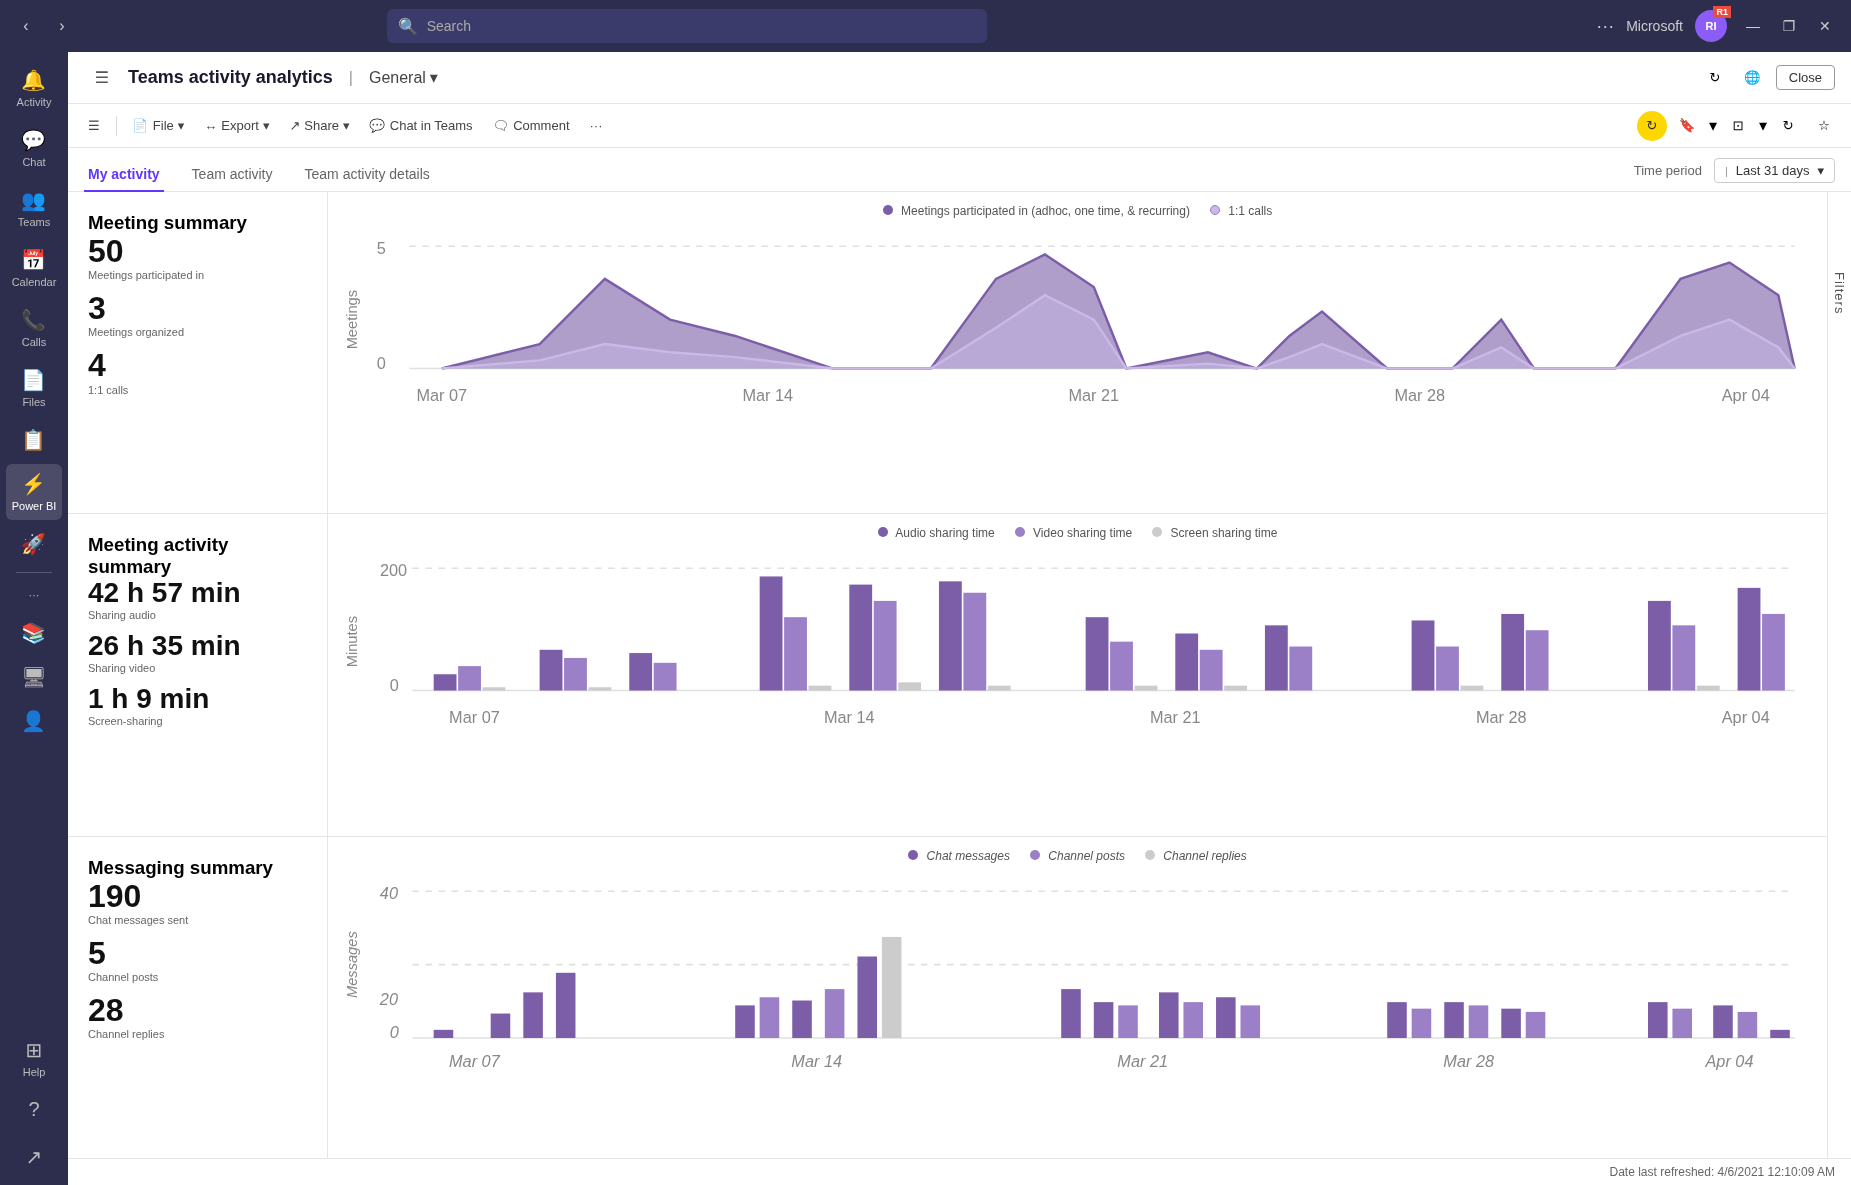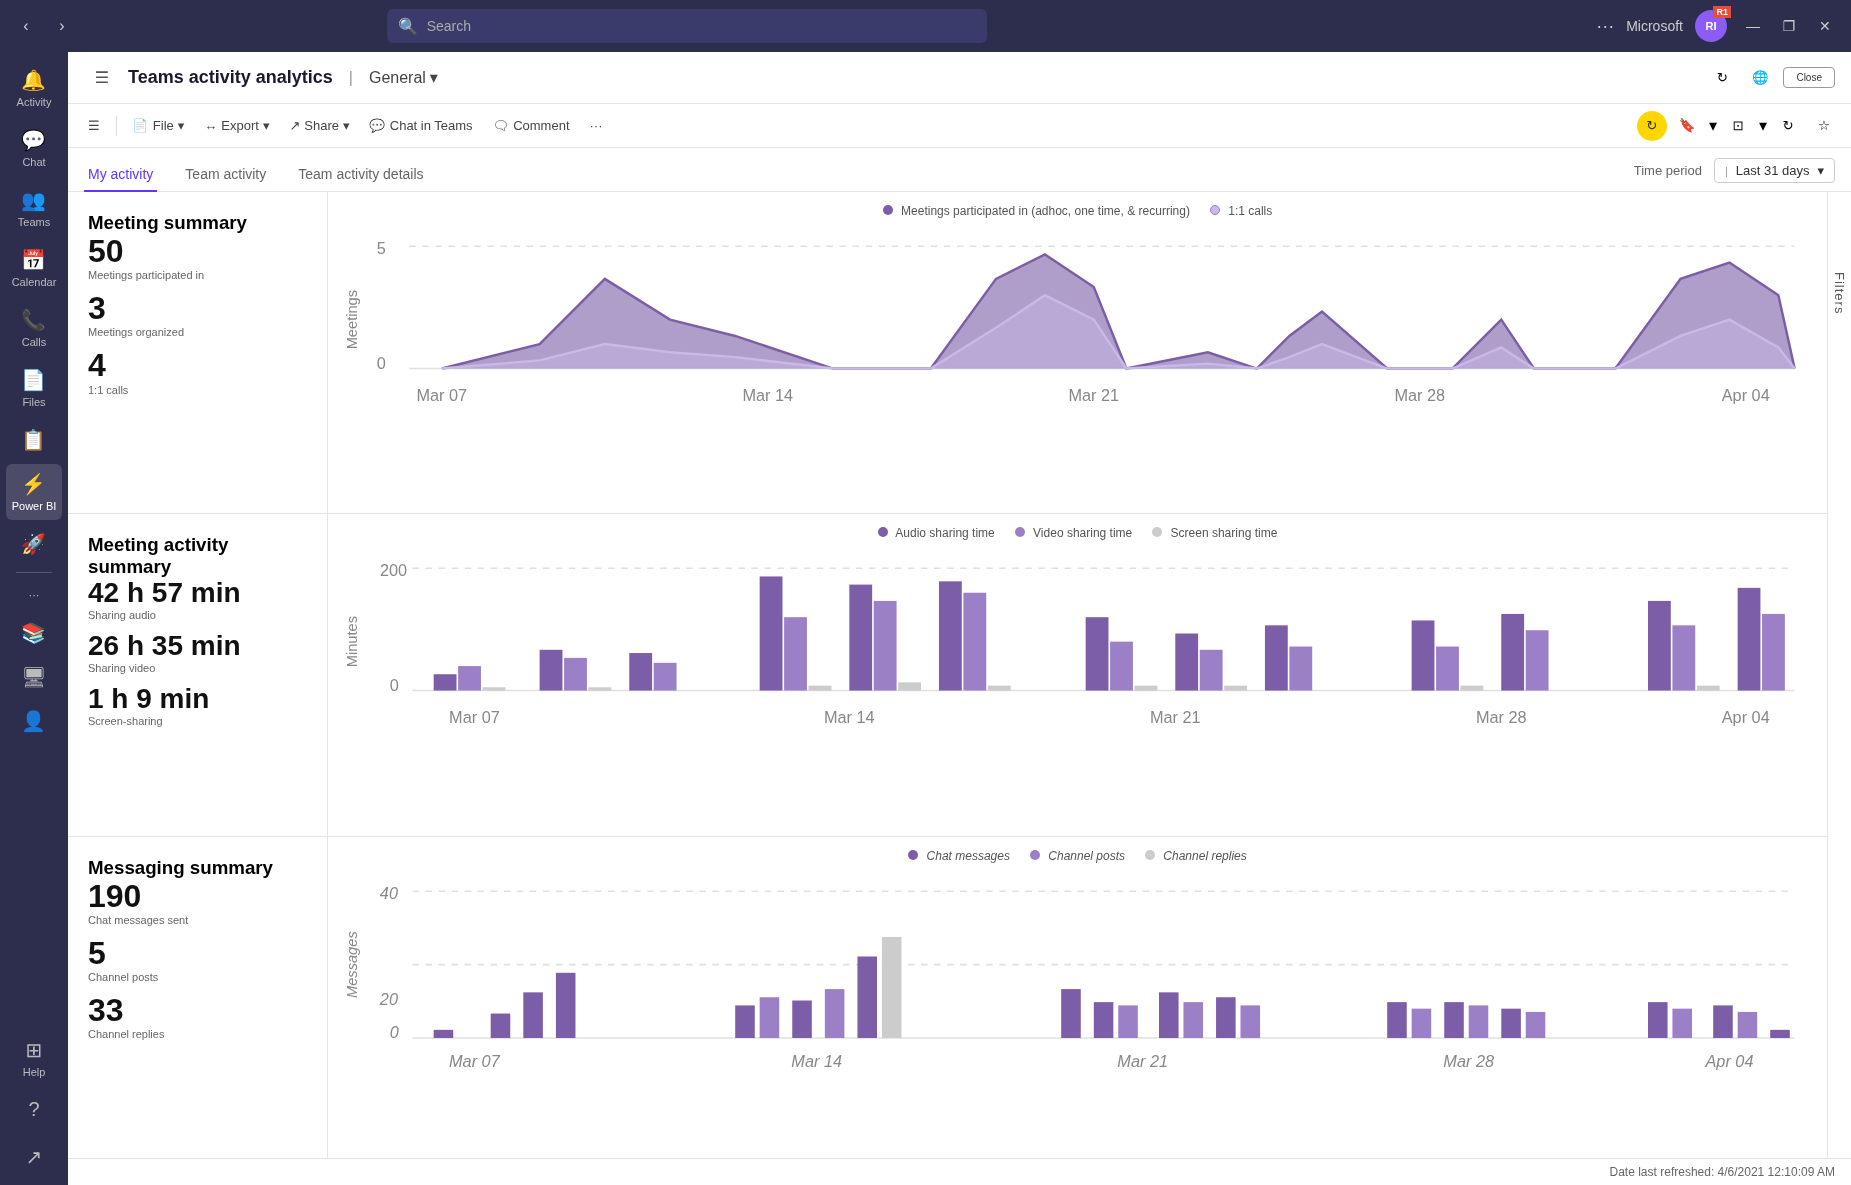--- a/index.html
+++ b/index.html
@@ -95,21 +95,21 @@
     }
     .header-title { font-size: 18px; font-weight: 600; color: #1a1a2e; }
     .header-separator { color: #999; margin: 0 8px; }
     .header-channel {
       font-size: 16px; color: #444;
       display: flex; align-items: center; gap: 4px; cursor: pointer;
     }
     .header-actions { margin-left: auto; display: flex; gap: 8px; align-items: center; }
     .header-btn {
       background: none; border: 1px solid #ccc; border-radius: 4px;
-      padding: 4px 12px; cursor: pointer; font-size: 10px; color: #333;
+      padding: 4px 12px; cursor: pointer; font-size: 13px; color: #333;
     }
     .header-btn.close-btn {
       background: white; border: 1px solid #999;
       font-weight: 500;
     }
 
     
     .toolbar {
       height: 44px;
       background: white;
@@ -140,21 +140,21 @@
       display: flex;
       align-items: flex-end;
       padding: 0 16px;
       gap: 24px;
     }
     .tab {
       padding: 8px 4px; cursor: pointer; font-size: 14px;
       color: #666; border-bottom: 2px solid transparent;
       margin-bottom: -1px;
     }
-    .tab.active { color: #6236ff; border-bottom-color: #6236ff; font-weight: 400; }
+    .tab.active { color: #6236ff; border-bottom-color: #6236ff; font-weight: 700; }
     .tab-right { margin-left: auto; display: flex; align-items: center; gap: 12px; padding-bottom: 8px; }
     .time-period-label { font-size: 13px; color: #666; }
     .time-period-select {
       display: flex; align-items: center; gap: 8px;
       border: 1px solid #ccc; border-radius: 4px; padding: 4px 10px;
       cursor: pointer; font-size: 13px; color: #333;
     }
 
     
     .main-content {
@@ -514,21 +514,21 @@
           </div>
         </div>
 
         <div class="chart-row" style="flex:1;">
           <div class="summary-col">
             <h3>Messaging summary</h3>
             <div class="metric-big">190</div>
             <div class="metric-label">Chat messages sent</div>
             <div class="metric-big">5</div>
             <div class="metric-label">Channel posts</div>
-            <div class="metric-big">33</div>
+            <div class="metric-big">28</div>
             <div class="metric-label">Channel replies</div>
           </div>
           <div style="flex:1; background:white; padding:12px 16px; display:flex; flex-direction:column;font-style:italic;">
             <div class="chart-legend">
               <span>
                 <span class="legend-dot" style="background:#7b5ea7;"></span>
                 <span>Chat messages</span>
               </span>
               <span>
                 <span class="legend-dot" style="background:#9b7fc7;"></span>

